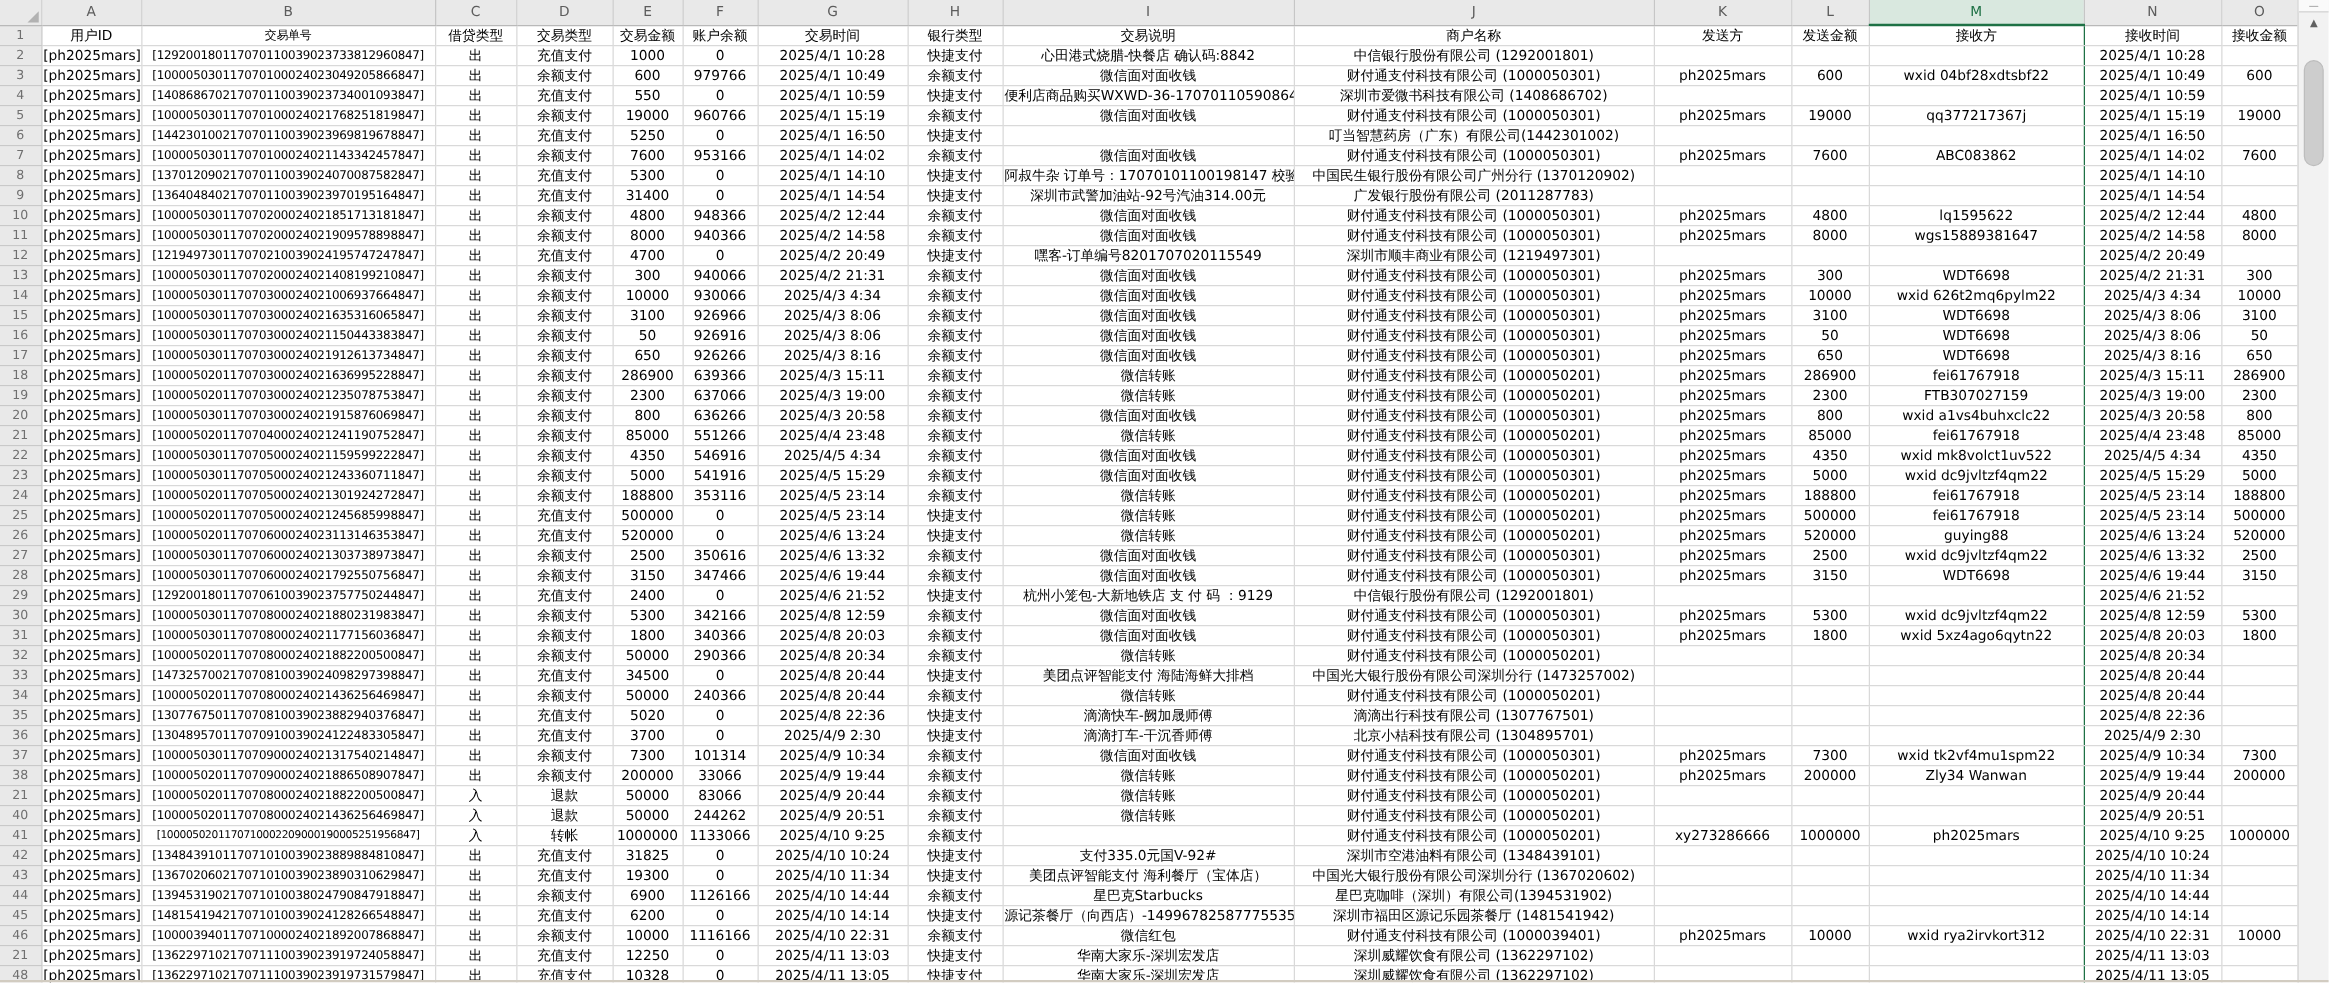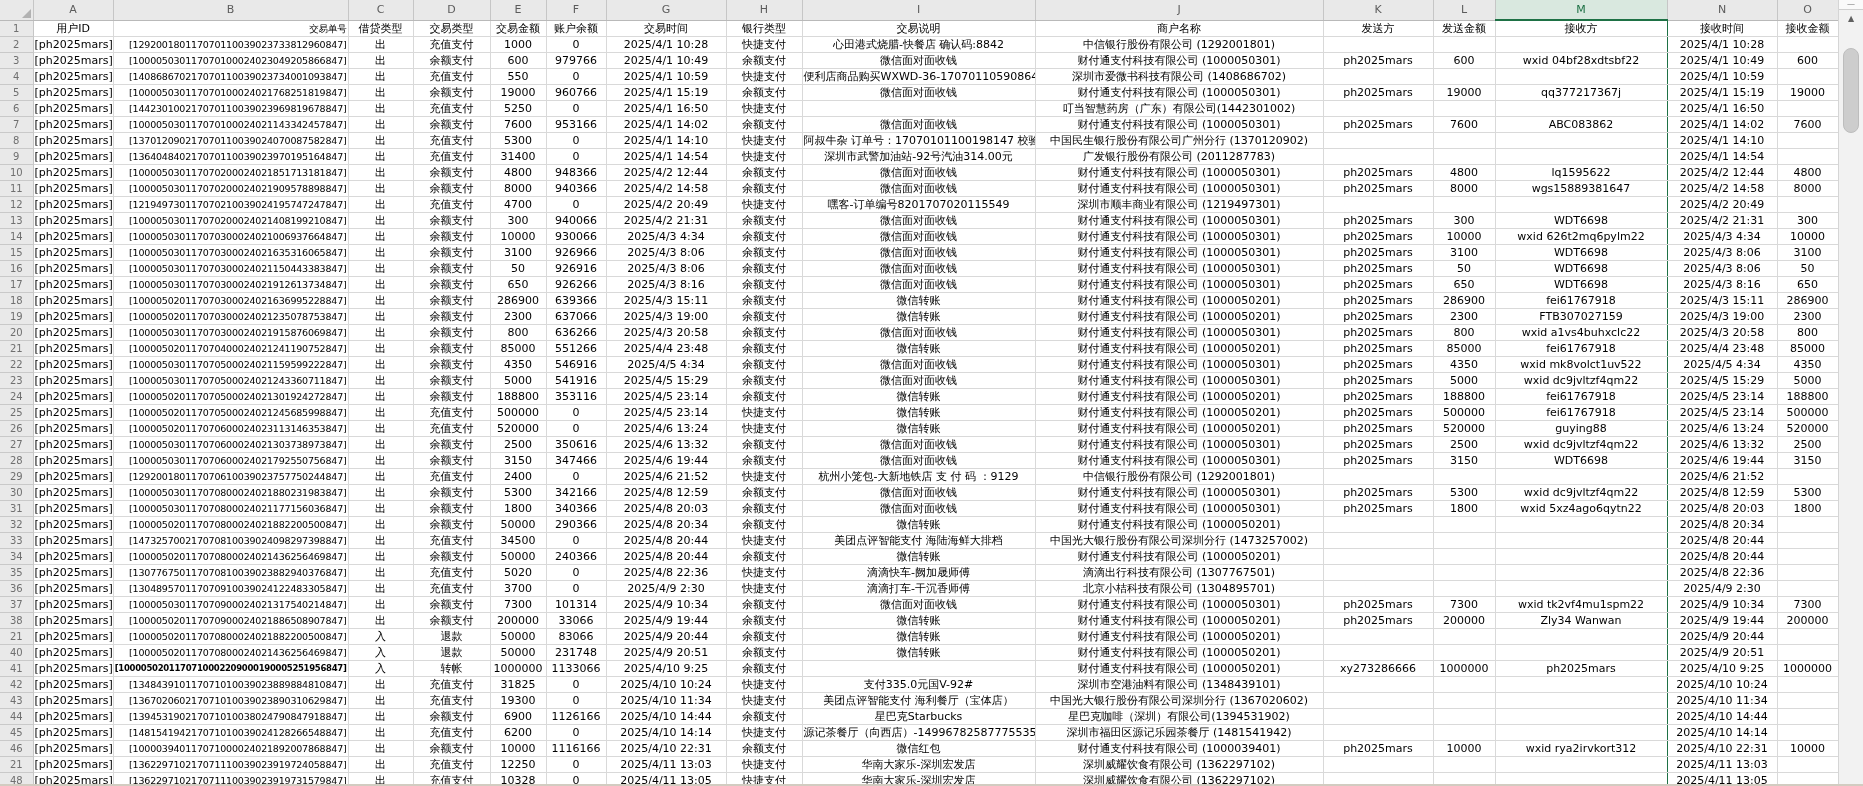--- a/index.html
+++ b/index.html
@@ -37,22 +37,22 @@
     color: #1e7145; background: #d9e8df;
     border-bottom: 2px solid #1e7145;
   }
   th.corner { position: relative; }
   .corner-tri {
     position: absolute; right: 2px; bottom: 2px;
     width: 0; height: 0;
     border-left: 9px solid transparent;
     border-bottom: 9px solid #b2b2b2;
   }
-  td.bcol   { font-size: 9.5px; letter-spacing: -0.2px; text-align: right; }
-  td.shrink { font-size: 8.5px; letter-spacing: -0.3px; font-weight: bold; }
+  td.bcol   { font-size: 9.5px; letter-spacing: -0.2px; }
+  td.shrink { font-size: 8.5px; letter-spacing: -0.3px; }
   td.mcol   { border-left: 1px solid #be185d; border-right: 1px solid #1e7145; }
 
   .vscroll {
     position: absolute; right: 0; top: 0; width: 25px; height: 786px;
     background: #f2f2f2; border-left: 1px solid #d5d5d5;
   }
   .vscroll .split {
     height: 10px; display: flex; align-items: center; justify-content: center;
     background: #fafafa; border-bottom: 1px solid #cfcfcf;
     color: #8a8a8a; font-size: 8px; line-height: 8px;
@@ -818,21 +818,21 @@
           <td>2025/4/9 20:44</td>
           <td></td>
         </tr>
         <tr>
           <th>40</th>
           <td>[ph2025mars]</td>
           <td class="bcol">[100005020117070800024021436256469847]</td>
           <td>入</td>
           <td>退款</td>
           <td>50000</td>
-          <td>231748</td>
+          <td>244262</td>
           <td>2025/4/9 20:51</td>
           <td>余额支付</td>
           <td>微信转账</td>
           <td>财付通支付科技有限公司 (1000050201)</td>
           <td></td>
           <td></td>
           <td class="mcol"></td>
           <td>2025/4/9 20:51</td>
           <td></td>
         </tr>

